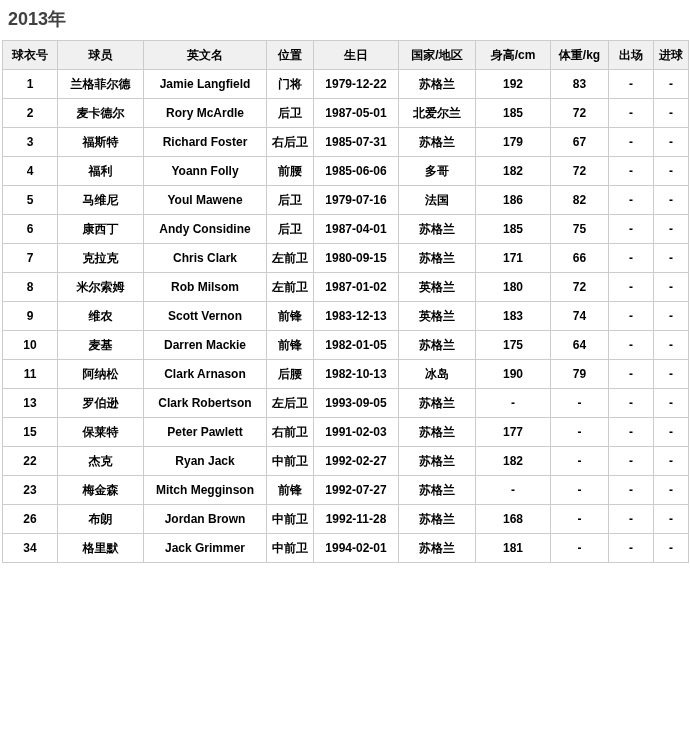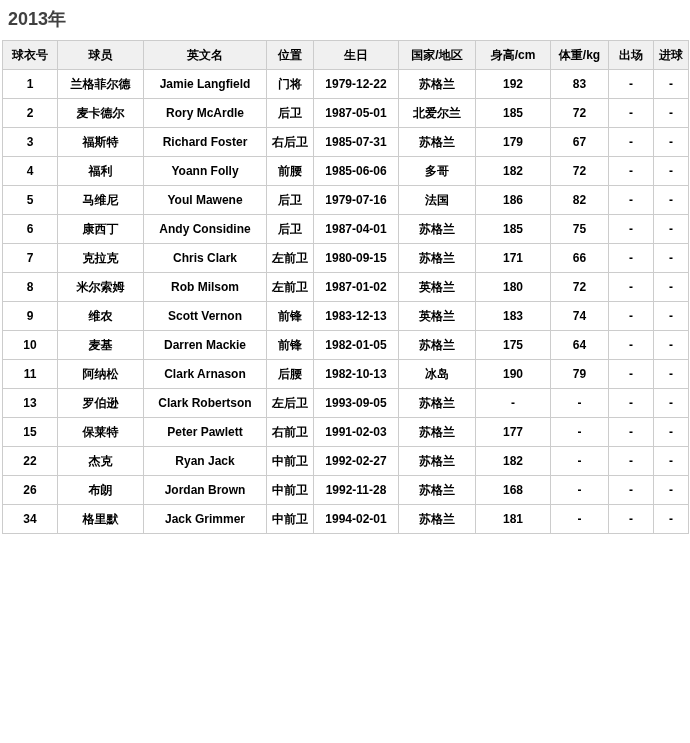--- a/index.html
+++ b/index.html
@@ -256,20 +256,32 @@
           <td>Ryan Jack</td>
           <td>中前卫</td>
           <td>1992-02-27</td>
           <td>苏格兰</td>
           <td>182</td>
           <td>-</td>
           <td>-</td>
           <td>-</td>
         </tr>
         <tr>
+          <td>23</td>
+          <td>梅金森</td>
+          <td>Mitch Megginson</td>
+          <td>前锋</td>
+          <td>1992-07-27</td>
+          <td>苏格兰</td>
+          <td>-</td>
+          <td>-</td>
+          <td>-</td>
+          <td>-</td>
+        </tr>
+        <tr>
           <td>26</td>
           <td>布朗</td>
           <td>Jordan Brown</td>
           <td>中前卫</td>
           <td>1992-11-28</td>
           <td>苏格兰</td>
           <td>168</td>
           <td>-</td>
           <td>-</td>
           <td>-</td>

